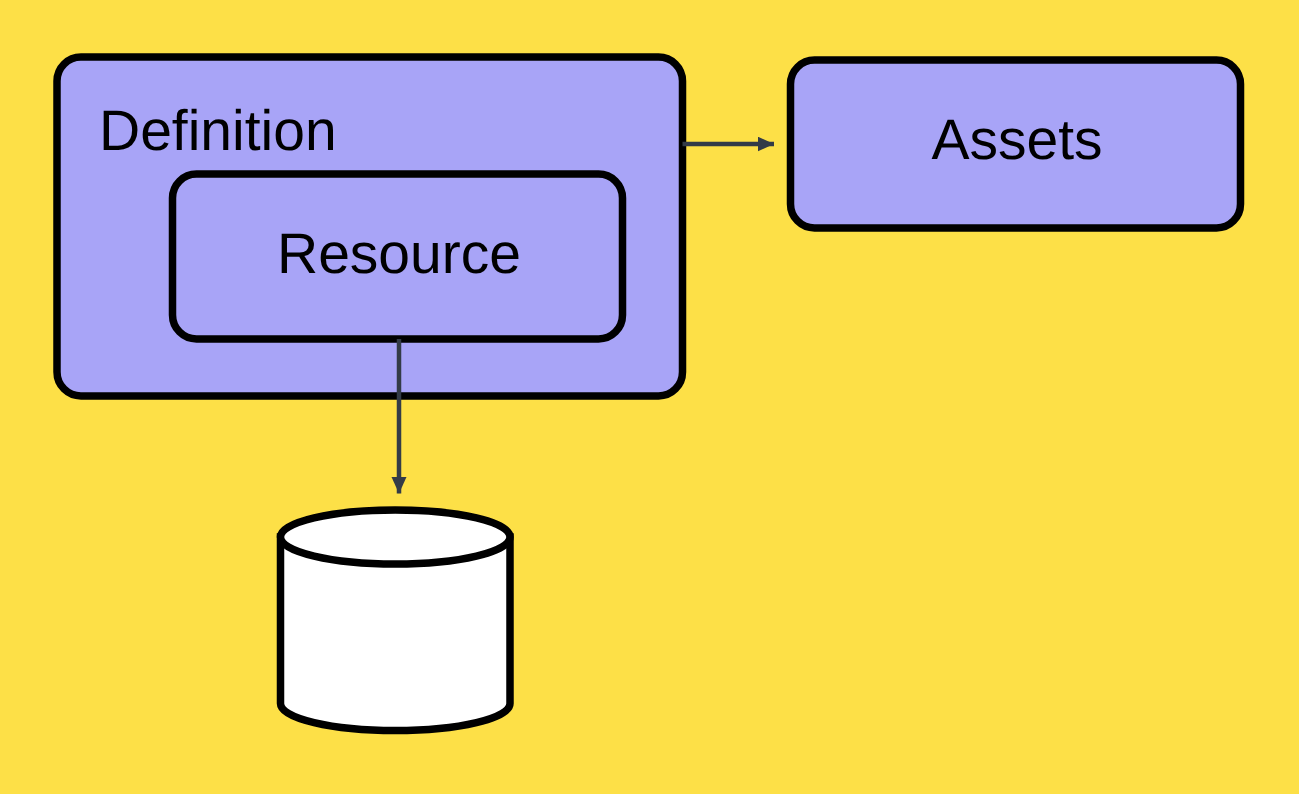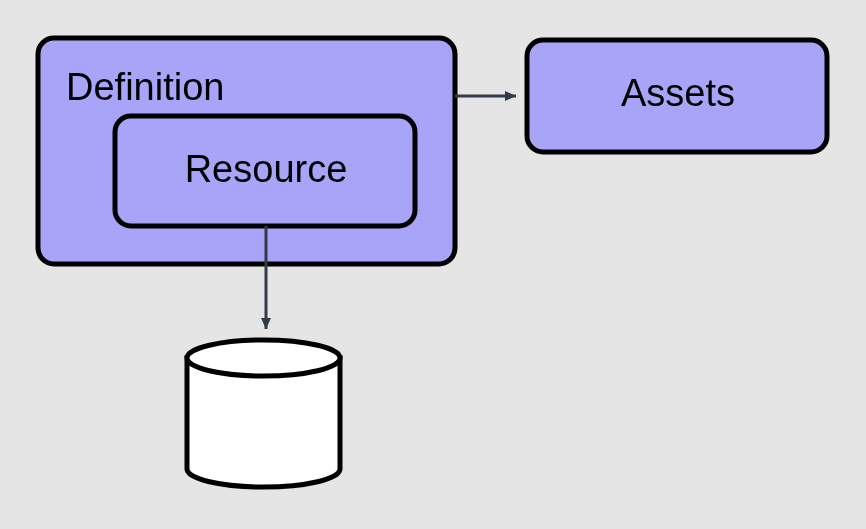--- a/index.html
+++ b/index.html
@@ -7,21 +7,21 @@
     padding: 0;
     background: #ffffff;
   }
   body {
     font-family: "Liberation Sans", sans-serif;
   }
   #canvas {
     position: relative;
     width: 866px;
     height: 529px;
-    background: #e5e5e5;
+    background: #fde047;
     overflow: hidden;
   }
   #diagram-svg {
     position: absolute;
     left: 0;
     top: 0;
     width: 866px;
     height: 529px;
   }
   .node-label {

